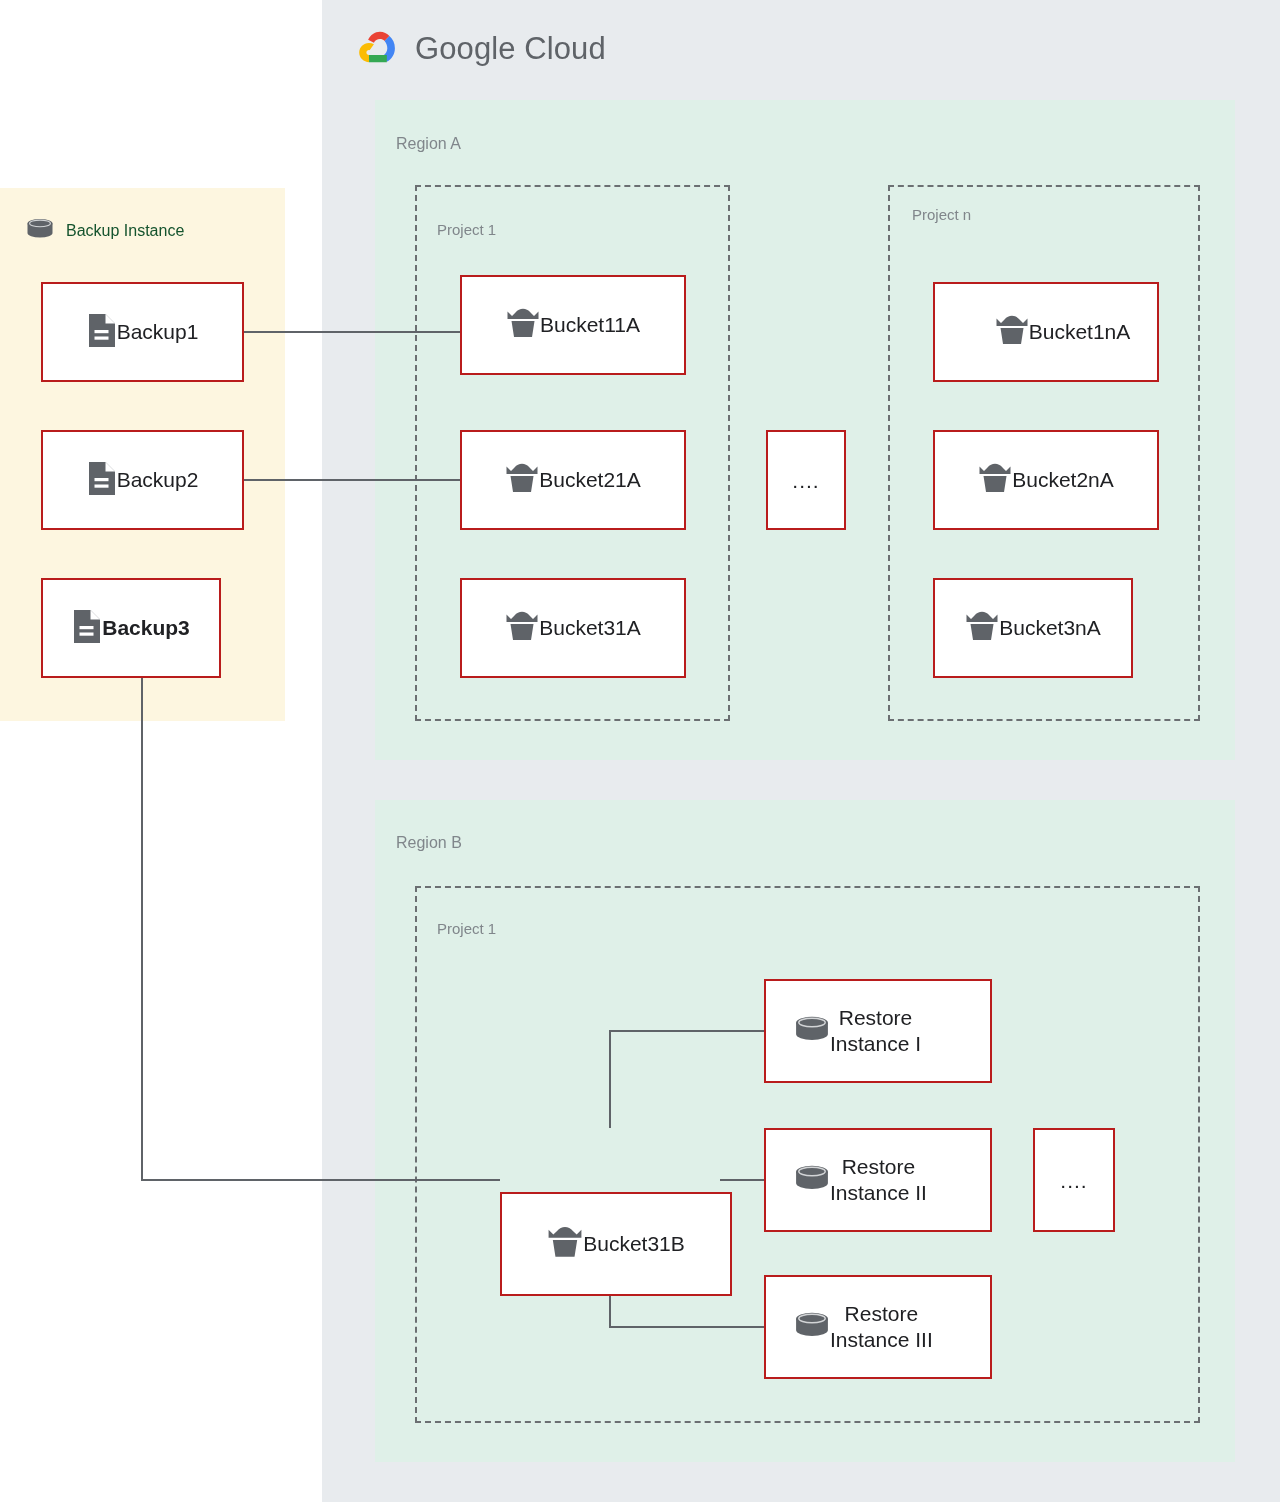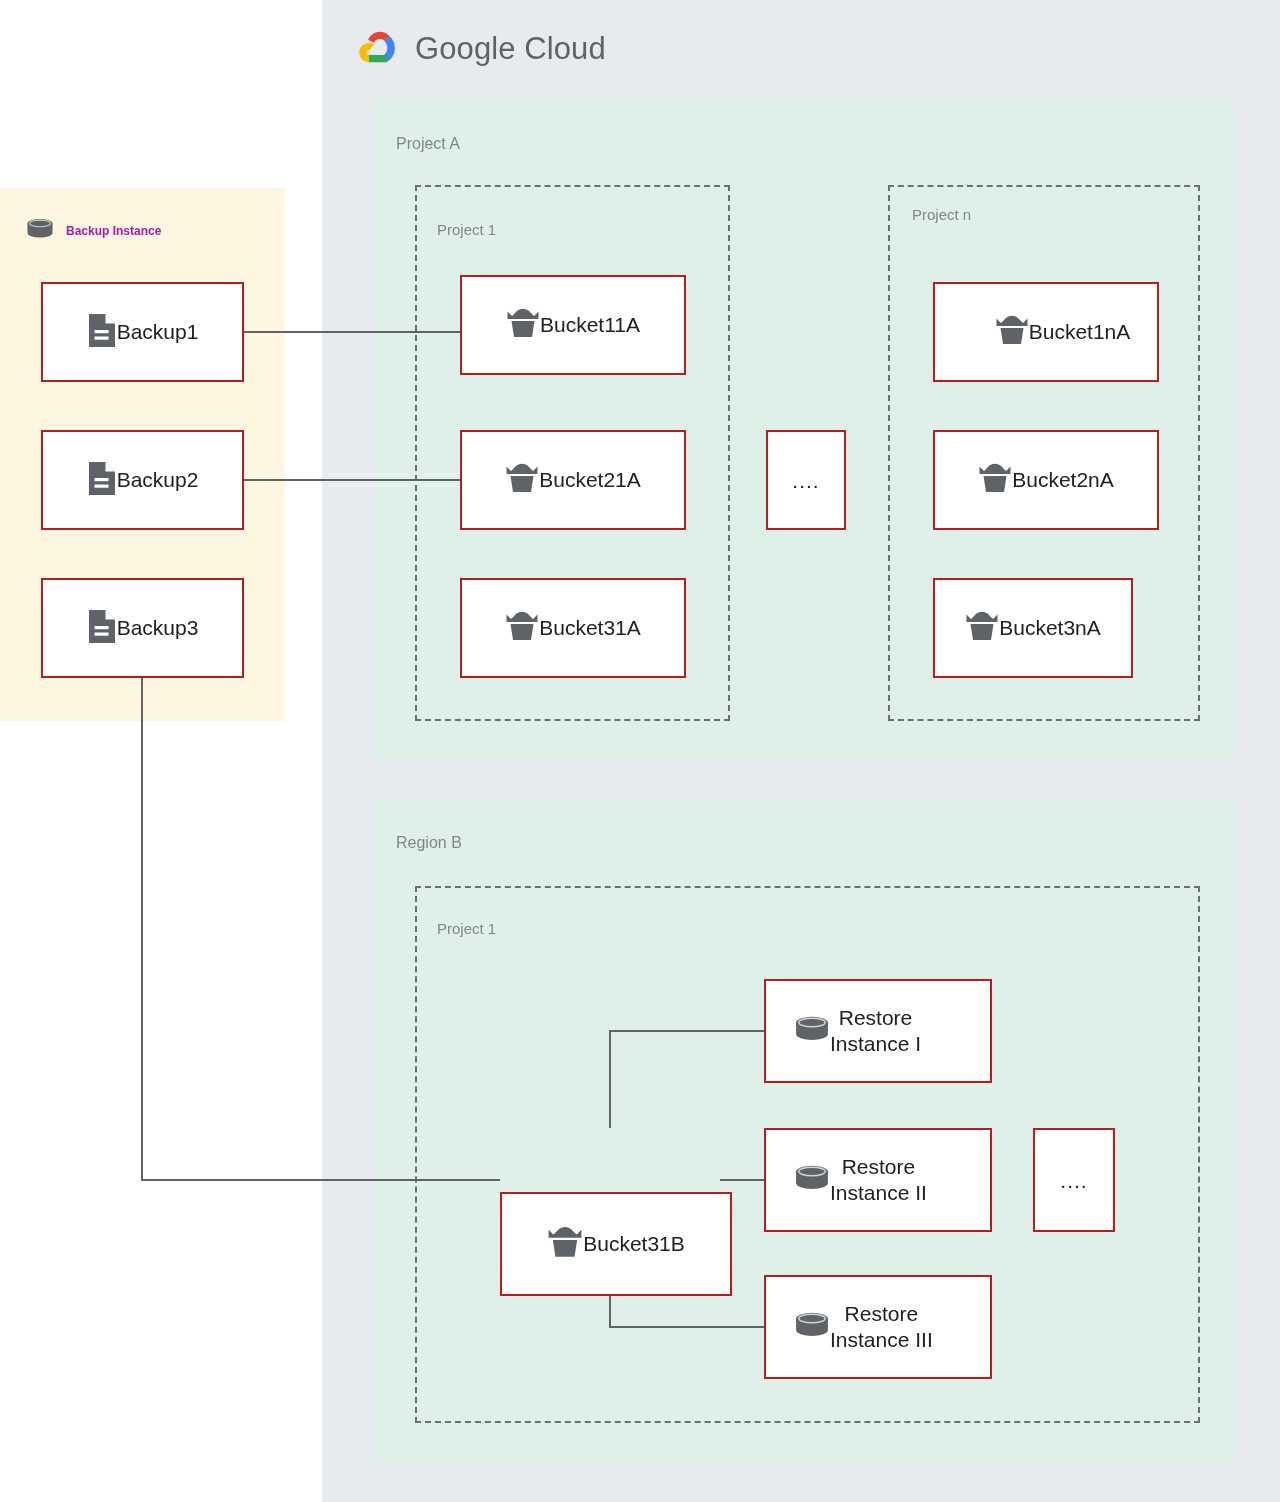--- a/index.html
+++ b/index.html
@@ -75,24 +75,23 @@
   }
   .backup-panel-head {
     position: absolute;
     left: 26px;
     top: 218px;
     display: flex;
     align-items: center;
     gap: 12px;
   }
   .backup-panel-title {
-    font-size: 12px;
-    color: #a21caf;
+    font-size: 16px;
+    color: #14532d;
     white-space: nowrap;
-    font-weight: bold;
   }
 
   
   .node {
     position: absolute;
     background: #ffffff;
     border: 2px solid #b91c1c;
     box-sizing: border-box;
     display: flex;
     align-items: center;
@@ -129,21 +128,21 @@
   }
 </style>
 </head>
 <body>
 
 <div id="canvas">
 
   <div class="gcp-panel"></div>
 
   <div class="region" style="left:375px; top:100px; width:860px; height:660px;"></div>
-  <div class="region-label" style="left:396px; top:135px;">Project A</div>
+  <div class="region-label" style="left:396px; top:135px;">Region A</div>
 
   <div class="project" style="left:415px; top:185px; width:315px; height:536px;"></div>
   <div class="project-label" style="left:437px; top:221px;">Project 1</div>
 
   <div class="project" style="left:888px; top:185px; width:312px; height:536px;"></div>
   <div class="project-label" style="left:912px; top:206px;">Project n</div>
 
   <div class="region" style="left:375px; top:800px; width:860px; height:662px;"></div>
   <div class="region-label" style="left:396px; top:834px;">Region B</div>
 
@@ -196,21 +195,21 @@
       <svg width="30" height="37" viewBox="0 0 30 37" aria-hidden="true">
         <path d="M2 2 H18.5 L28 11.5 V35 H2 Z" fill="#5f6368"></path>
         <path d="M18.5 2 L28 11.5 H18.5 Z" fill="#ffffff"></path>
         <rect x="7.5" y="18" width="14" height="3.2" fill="#ffffff"></rect>
         <rect x="7.5" y="24.5" width="14" height="3.2" fill="#ffffff"></rect>
       </svg>
     </span>
     <span class="node-label">Backup2</span>
   </div>
 
-  <div class="node" style="left:41px; top:578px; width:203px; height:100px;">
+  <div class="node" style="left:41px; top:578px; width:180px; height:100px;font-weight:bold;">
     <span class="icon">
       <svg width="30" height="37" viewBox="0 0 30 37" aria-hidden="true">
         <path d="M2 2 H18.5 L28 11.5 V35 H2 Z" fill="#5f6368"></path>
         <path d="M18.5 2 L28 11.5 H18.5 Z" fill="#ffffff"></path>
         <rect x="7.5" y="18" width="14" height="3.2" fill="#ffffff"></rect>
         <rect x="7.5" y="24.5" width="14" height="3.2" fill="#ffffff"></rect>
       </svg>
     </span>
     <span class="node-label">Backup3</span>
   </div>

